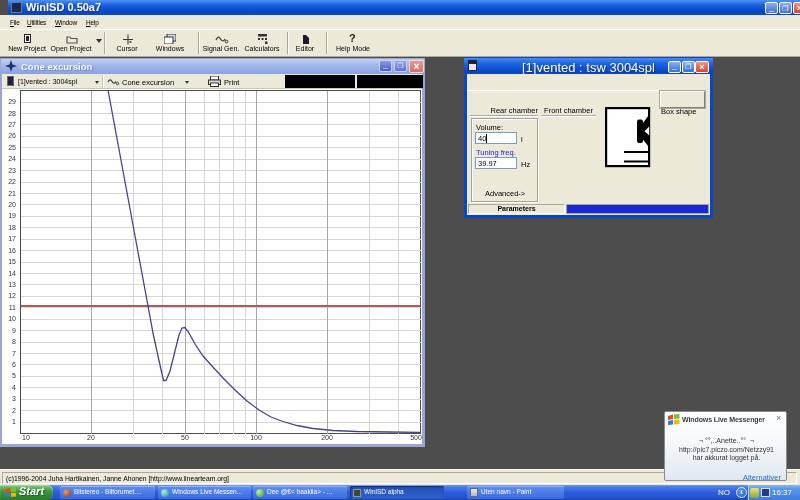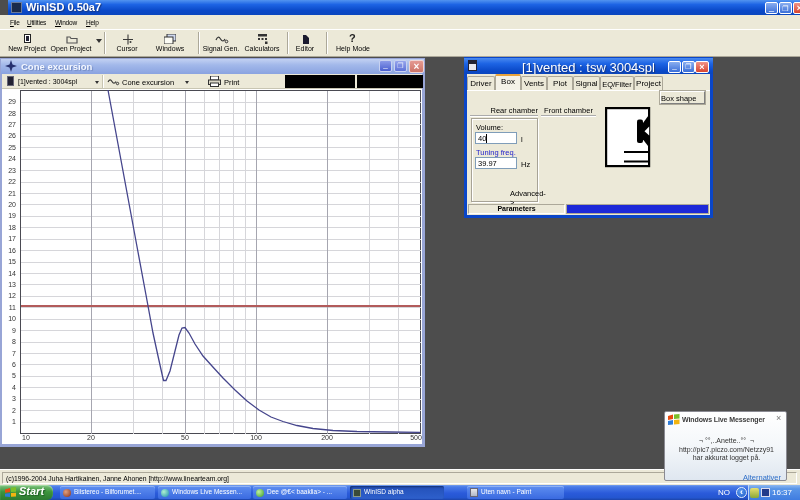--- a/index.html
+++ b/index.html
@@ -184,44 +184,35 @@
 <div class="abs" style="left:464px;top:57px;width:249px;height:161px;background:#0a46c8;">
   <div class="abs" style="left:0;top:1px;width:249px;height:16px;background:linear-gradient(180deg,#4a8af0 0%,#1d64e4 35%,#0a49c8 80%,#0a46be 100%);">
     <div class="abs" style="left:4px;top:2px;width:9px;height:11px;background:#e8e8f0;border:1px solid #223;box-shadow:inset 0 3px 0 #223;"></div>
     <div class="abs" style="left:18px;top:2px;font-size:13px;font-weight:normal;color:#fff;text-shadow:1px 1px 1px #1a3a80;padding-left:40px;">[1]vented : tsw 3004spl</div>
     <div class="abs" style="left:204px;top:3px;width:13px;height:12px;background:linear-gradient(180deg,#89aef0,#3b6fd8);border:1px solid #fff;border-radius:2px;color:#fff;font-size:8px;line-height:8px;text-align:center;">_</div>
     <div class="abs" style="left:218px;top:3px;width:13px;height:12px;background:linear-gradient(180deg,#89aef0,#3b6fd8);border:1px solid #fff;border-radius:2px;color:#fff;font-size:7px;line-height:10px;text-align:center;">❐</div>
     <div class="abs" style="left:231px;top:3px;width:14px;height:12px;background:linear-gradient(180deg,#f09387,#d8442e);border:1px solid #fff;border-radius:2px;color:#fff;font-size:9px;line-height:10px;text-align:center;font-weight:bold;">×</div>
   </div>
   <div class="abs" style="left:3px;top:17px;width:243px;height:141px;background:#ece9d8;">
 
-    <div class="abs" style="left:0;top:0;width:243px;height:16px;">
-      <div class="abs" style="left:0px;top:2px;width:28px;height:14px;background:#ece9d8;border:1px solid #aca899;border-bottom:none;border-radius:2px 2px 0 0;font-size:8px;text-align:center;padding-top:2px;overflow:hidden;">Driver</div>
-      <div class="abs" style="left:28px;top:0;width:26px;height:16px;background:#f4f2e8;border:1px solid #aca899;border-bottom:none;border-top:2px solid #e8a33d;border-radius:2px 2px 0 0;font-size:8px;text-align:center;padding-top:1px;overflow:hidden;">Box</div>
-      <div class="abs" style="left:54px;top:2px;width:26px;height:14px;background:#ece9d8;border:1px solid #aca899;border-bottom:none;border-radius:2px 2px 0 0;font-size:8px;text-align:center;padding-top:2px;overflow:hidden;">Vents</div>
-      <div class="abs" style="left:80px;top:2px;width:26px;height:14px;background:#ece9d8;border:1px solid #aca899;border-bottom:none;border-radius:2px 2px 0 0;font-size:8px;text-align:center;padding-top:2px;overflow:hidden;">Plot</div>
-      <div class="abs" style="left:106px;top:2px;width:27px;height:14px;background:#ece9d8;border:1px solid #aca899;border-bottom:none;border-radius:2px 2px 0 0;font-size:8px;text-align:center;padding-top:2px;overflow:hidden;">Signal</div>
-      <div class="abs" style="left:133px;top:2px;width:34px;height:14px;background:#ece9d8;border:1px solid #aca899;border-bottom:none;border-radius:2px 2px 0 0;font-size:7.5px;text-align:center;padding-top:2.5px;overflow:hidden;white-space:nowrap;">EQ/Filter</div>
-      <div class="abs" style="left:167px;top:2px;width:29px;height:14px;background:#ece9d8;border:1px solid #aca899;border-bottom:none;border-radius:2px 2px 0 0;font-size:8px;text-align:center;padding-top:2px;overflow:hidden;">Project</div>
-    </div>
     <div class="abs" style="left:0;top:16px;width:243px;height:1px;background:#fff;"></div>
 
-    <div class="abs" style="left:193px;top:17px;width:45px;height:13px;background:#ece9d8;border:1px solid #fff;border-right-color:#808080;border-bottom-color:#808080;box-shadow:0 0 0 1px #aca899;font-size:7.5px;text-align:left;padding-top:2px;">Box shape</div>
+    <div class="abs" style="left:193px;top:17px;width:45px;height:13px;background:#ece9d8;border:1px solid #fff;border-right-color:#808080;border-bottom-color:#808080;box-shadow:0 0 0 1px #aca899;font-size:7.5px;text-align:left;padding-top:15px;">Box shape</div>
 
     <div class="abs" style="left:3px;top:32px;width:68px;height:11px;border-bottom:2px groove #fff;font-size:7.5px;text-align:right;white-space:nowrap;">Rear chamber</div>
     <div class="abs" style="left:74px;top:32px;width:55px;height:11px;border-bottom:2px groove #fff;font-size:7.5px;text-align:center;white-space:nowrap;">Front chamber</div>
 
     <div class="abs" style="left:4px;top:44px;width:67px;height:84px;border:1px solid #a7a396;box-shadow:1px 1px 0 #fff, inset 1px 1px 0 #fff;">
       <div class="abs" style="left:4px;top:4px;font-size:7.5px;">Volume:</div>
       <div class="abs" style="left:3px;top:13px;width:42px;height:12px;background:#fff;border:1px solid #7f9db9;font-size:7.5px;padding:1px 0 0 2px;">40<span style="border-left:1px solid #000;"></span></div>
       <div class="abs" style="left:49px;top:16px;font-size:7.5px;">l</div>
       <div class="abs" style="left:4px;top:29px;font-size:7.5px;color:#2222cc;">Tuning freq.</div>
       <div class="abs" style="left:3px;top:38px;width:42px;height:12px;background:#fff;border:1px solid #7f9db9;font-size:7.5px;padding:1px 0 0 2px;">39.97</div>
       <div class="abs" style="left:49px;top:41px;font-size:7.5px;">Hz</div>
-      <div class="abs" style="left:13px;top:70px;font-size:7.5px;margin-left:25px;">Advanced-&gt;</div>
+      <div class="abs" style="left:13px;top:70px;font-size:7.5px;">Advanced-&gt;</div>
     </div>
     <svg width="50" height="64" style="position:absolute;left:138px;top:32px">
 <rect x="1.1" y="2.1" width="43" height="58" fill="#fff" stroke="#000" stroke-width="2.2"></rect>
 <rect x="32" y="13.5" width="6" height="23.5" rx="2" fill="#000"></rect>
 <path d="M38,17 L44.2,8.5 L44.2,41.5 L38,33.5 Z" fill="#000"></path>
 <path d="M39.5,25.2 L44.2,20.5 L44.2,29.5 Z" fill="#fff"></path>
 <line x1="19" y1="46" x2="44.2" y2="46" stroke="#000" stroke-width="2"></line>
 <line x1="19" y1="55.5" x2="44.2" y2="55.5" stroke="#000" stroke-width="2"></line>
 </svg>
 

